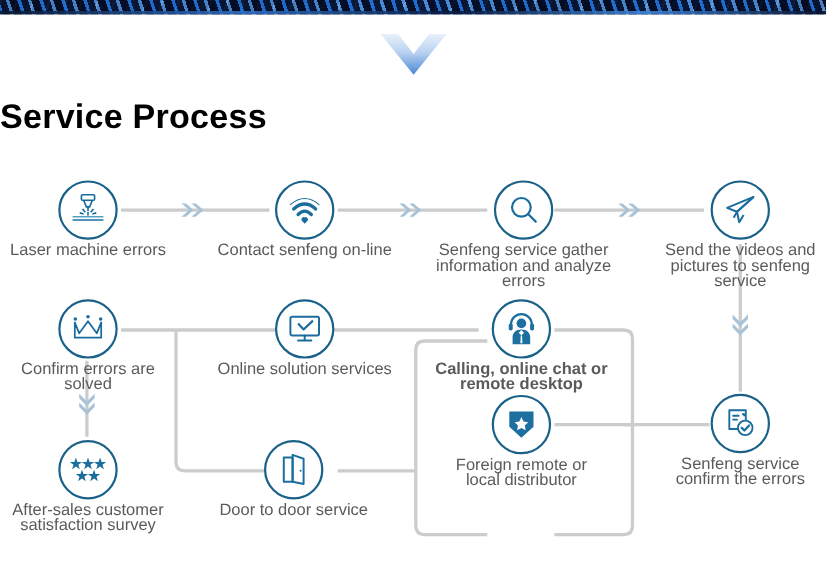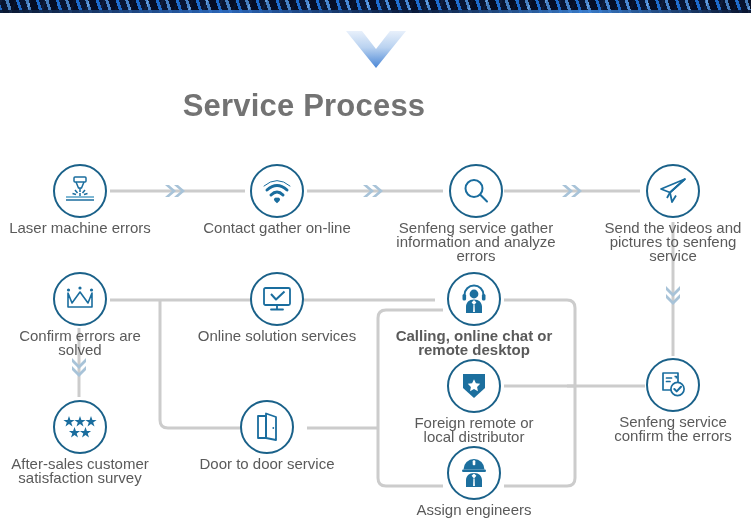--- a/index.html
+++ b/index.html
@@ -25,22 +25,22 @@
     background: linear-gradient(90deg, #0a1730, #2f6fc6 30%, #0a1b3c 55%, #3e85d8 78%, #08122c);
     opacity: .9;
   }
 
   
   .vchev {
     position: absolute; left: 346px; top: 31px; width: 60px; height: 38px;
   }
   .page-title {
     position: absolute; left: 0; top: 88px; width: 608px;
-    text-align: center;
-    font-size: 31px; font-weight: bold; color: #737373;
+    text-align: left;
+    font-size: 31px; font-weight: bold; color: #000000;
     letter-spacing: .2px;
   }
 
   
   .wires { position: absolute; left: 0; top: 0; width: 751px; height: 529px; }
 
   
   .node { position: absolute; width: 160px; }
   .node .ring {
     width: 54px; height: 54px; margin: 0 auto;
@@ -136,21 +136,21 @@
 
   <div class="node" style="left:197px; top:164px;">
     <div class="ring">
       <svg width="30" height="26" viewBox="0 0 30 26" fill="none" stroke="#1a6d9e" stroke-width="3" stroke-linecap="round">
         <path d="M2 8 Q15 -3 28 8" stroke-width="1"></path>
         <path d="M5 12 Q15 3 25 12"></path>
         <path d="M9 17 Q15 11 21 17"></path>
         <path d="M14 21.5 L15 22.5 L16 21.5" stroke-width="4"></path>
       </svg>
     </div>
-    <div class="lbl">Contact gather on-line</div>
+    <div class="lbl">Contact senfeng on-line</div>
   </div>
 
   <div class="node" style="left:396px; top:164px;">
     <div class="ring">
       <svg width="30" height="30" viewBox="0 0 30 30" fill="none" stroke="#1a6d9e" stroke-width="2">
         <circle cx="13" cy="12.5" r="8.5"></circle>
         <path d="M19.3 18.8 L26 25.5" stroke-linecap="round"></path>
       </svg>
     </div>
     <div class="lbl">Senfeng service gather
@@ -251,27 +251,14 @@
     <div class="ring">
       <svg width="28" height="30" viewBox="0 0 28 30" fill="none" stroke="#1a6d9e" stroke-width="1.8" stroke-linejoin="round">
         <path d="M5 4 L13 4 L13 26 L5 26 Z"></path>
         <path d="M13 1.5 L23 5 L23 28 L13 26 Z"></path>
         <circle cx="20.3" cy="16" r="0.9" fill="#1a6d9e" stroke="none"></circle>
       </svg>
     </div>
     <div class="lbl">Door to door service</div>
   </div>
 
-  <div class="node" style="left:394px; top:446px;">
-    <div class="ring">
-      <svg width="30" height="30" viewBox="0 0 30 30" fill="none">
-        <path d="M4.5 11.5 A10.5 10.5 0 0 1 25.5 11.5 Z" fill="#1c6f9e"></path>
-        <rect x="3" y="11.5" width="24" height="2.6" rx="1.3" fill="#1c6f9e"></rect>
-        <rect x="13.7" y="2.2" width="2.6" height="5" rx="1" fill="#ffffff"></rect>
-        <path d="M15 15 c-5.2 0 -8 3.2 -8 7.2 L7 29 L23 29 L23 22.2 c0 -4 -2.8 -7.2 -8 -7.2 Z" fill="#1c6f9e"></path>
-        <path d="M15 15.4 L12.6 17.8 L15 20.4 L17.4 17.8 Z" fill="#ffffff"></path>
-        <path d="M14.4 20.4 L15.6 20.4 L15.9 28 L14.1 28 Z" fill="#ffffff"></path>
-      </svg>
-    </div>
-    <div class="lbl">Assign engineers</div>
-  </div>
 
 </div>
 
 </body></html>

